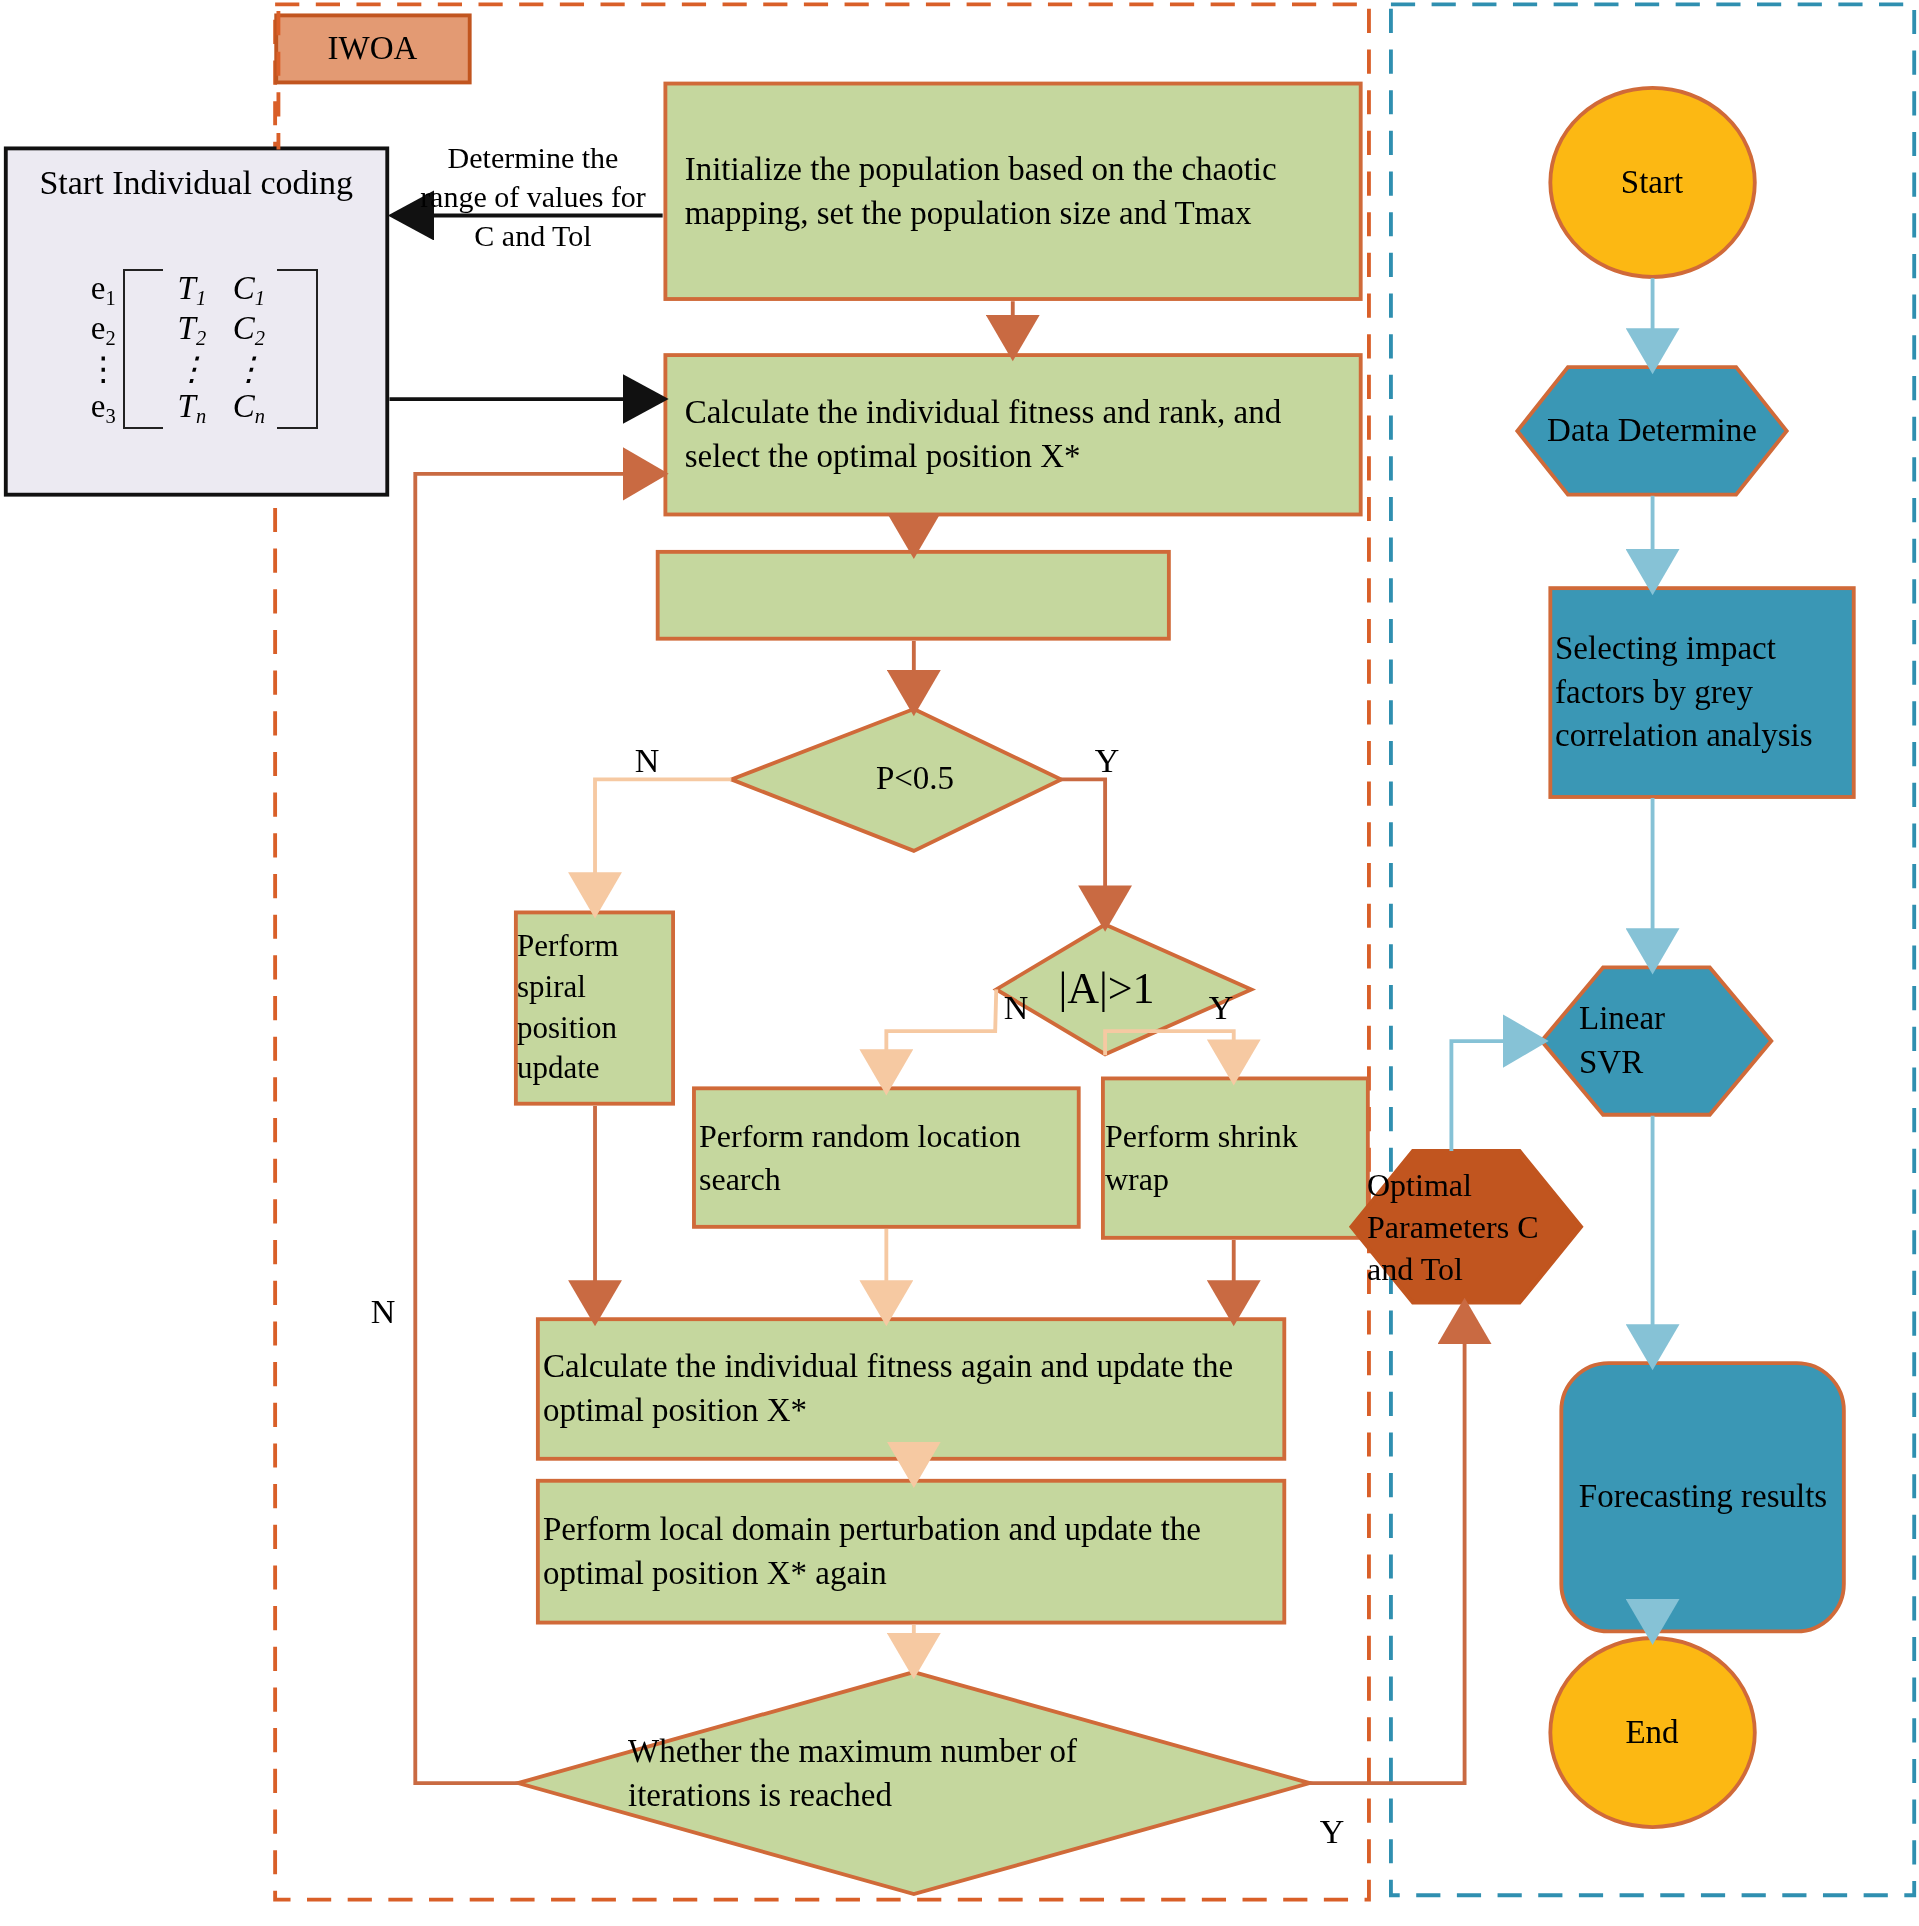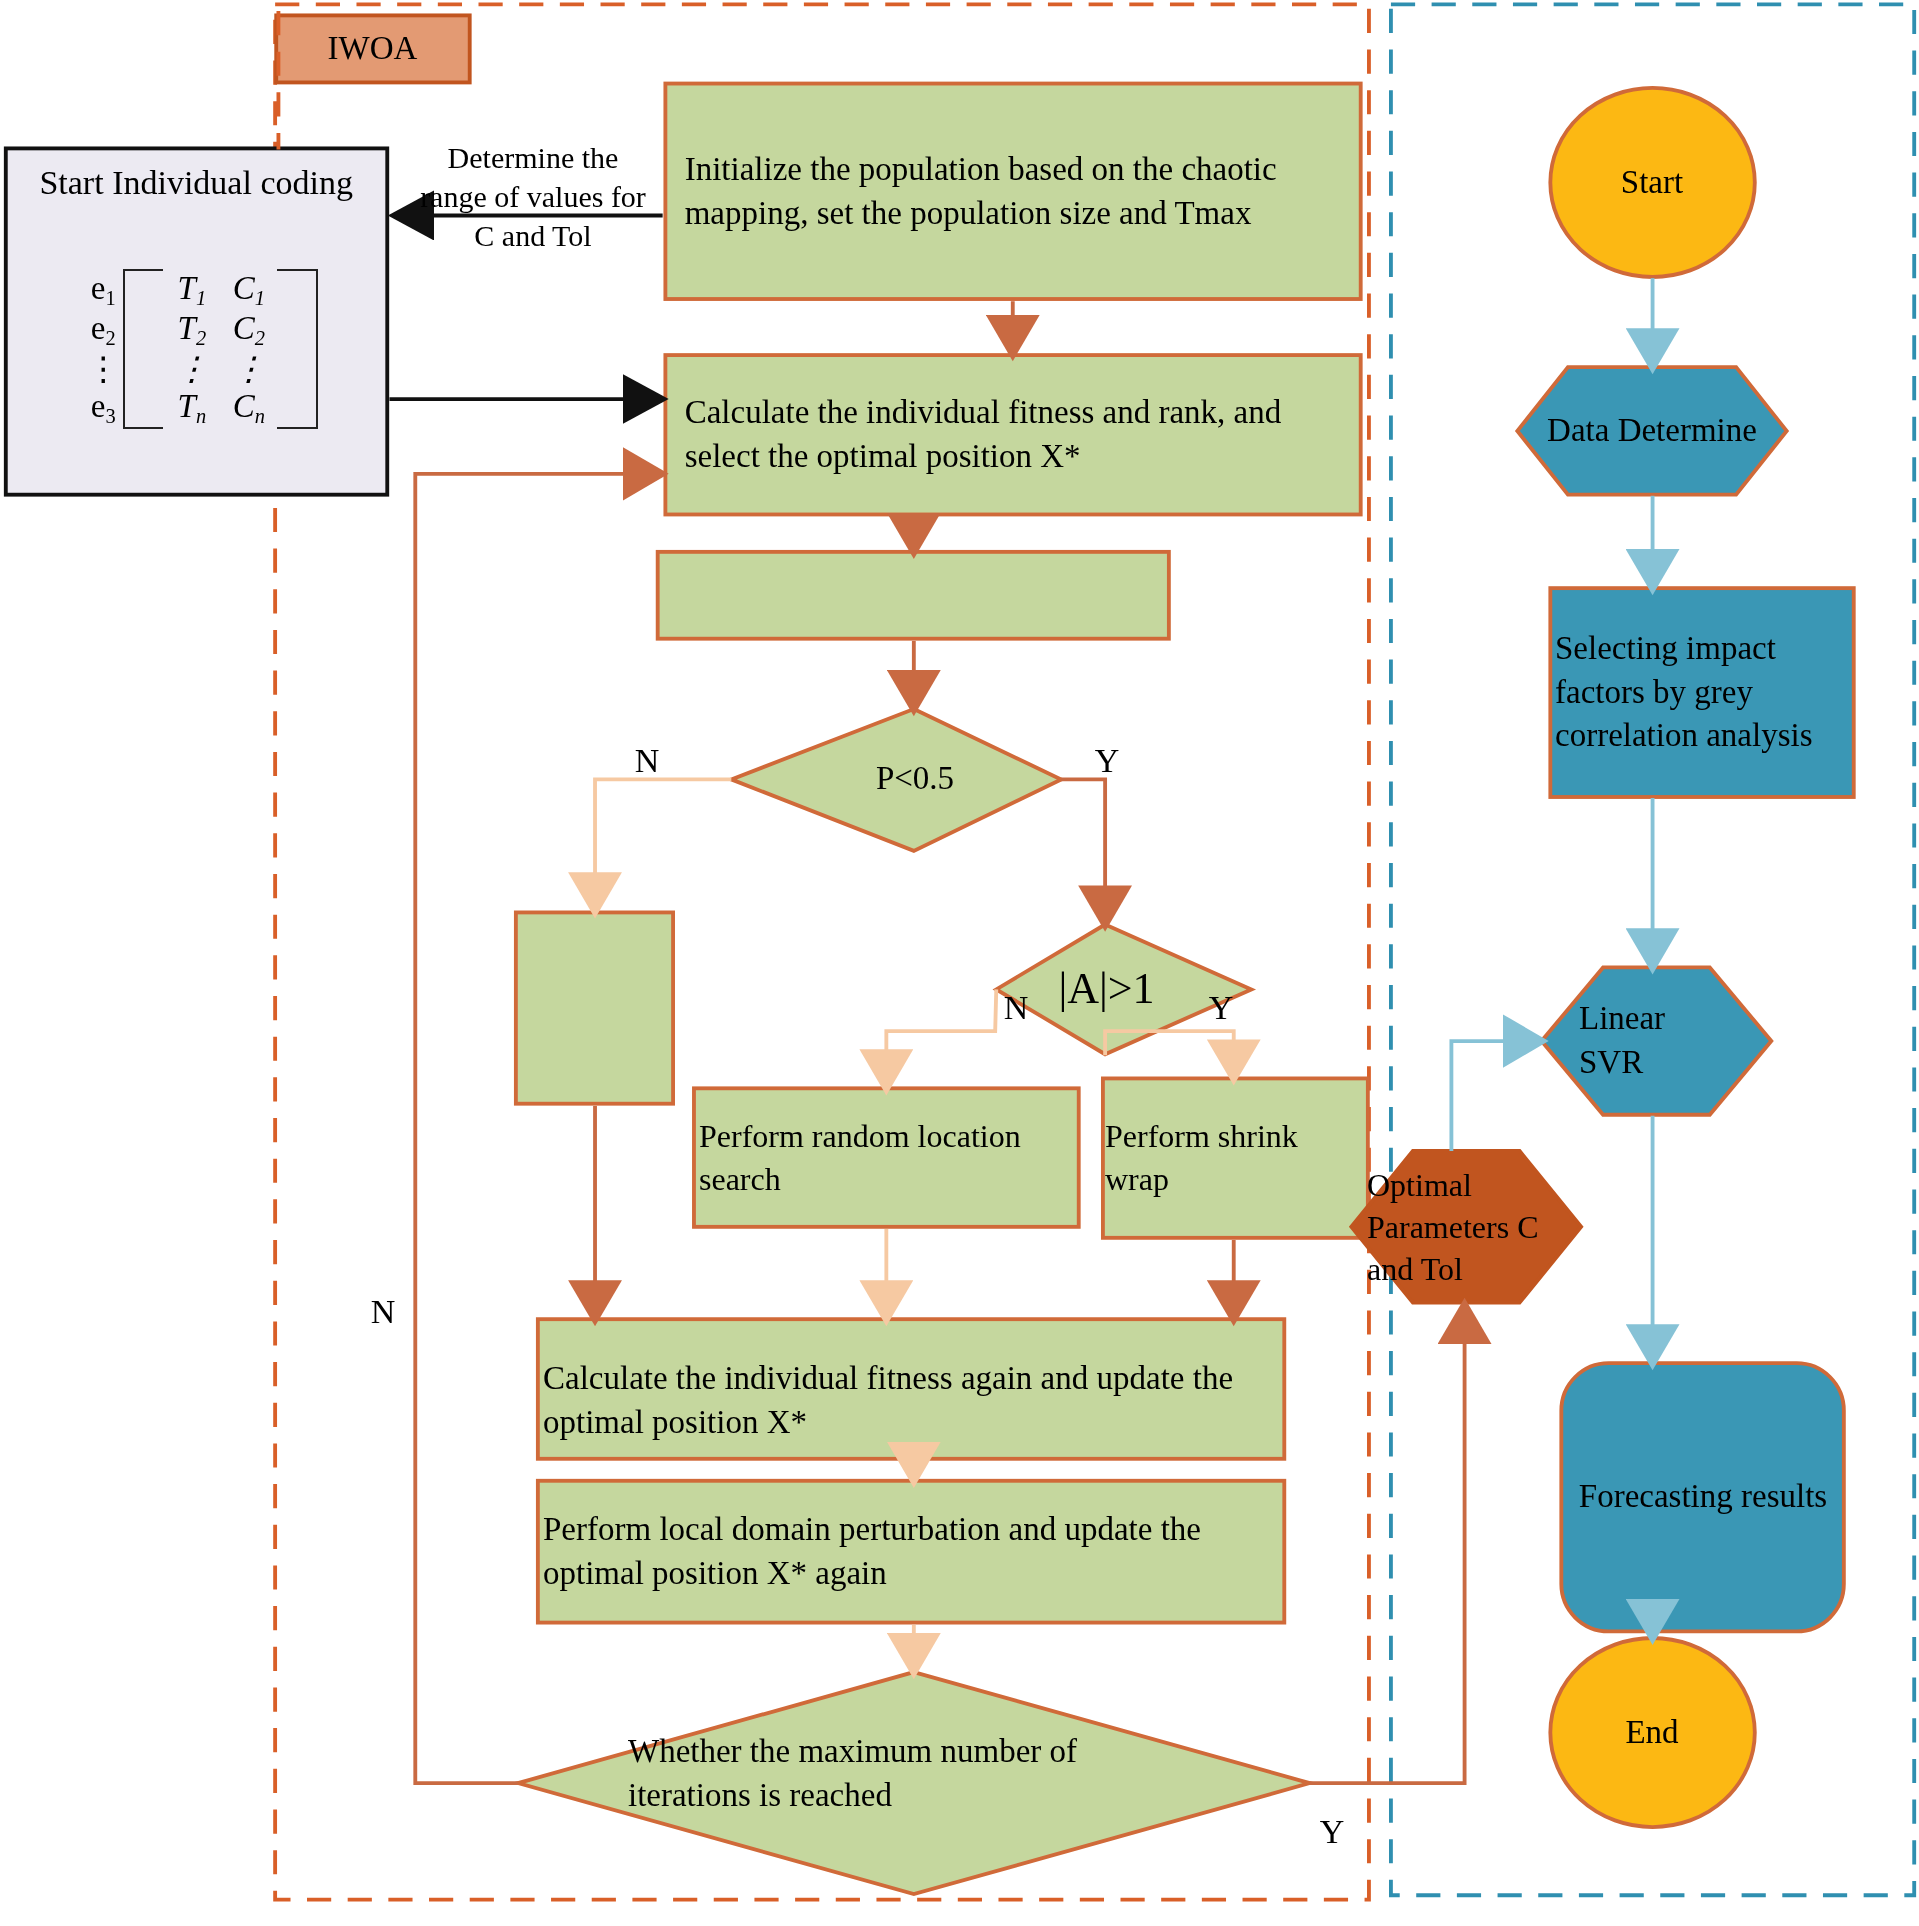--- a/index.html
+++ b/index.html
@@ -172,28 +172,29 @@
 
 <div class="lbl" style="left:412px;top:141px;width:242px;height:110px;font-size:30px;">Determine the range of values for C and Tol</div>
 
 <div class="node-text" style="left:677px;top:84px;width:671px;height:215px;font-size:33px;padding:0 7.7px;">Initialize the population based on the chaotic mapping, set the population size and Tmax</div>
 
 <div class="node-text" style="left:677px;top:355px;width:671px;height:159px;font-size:33px;padding:0 7.7px;">Calculate the individual fitness and rank, and select the optimal position X*</div>
 
 
 <div class="node-text" style="left:797px;top:746px;width:236px;height:66px;font-size:33px;">P&lt;0.5</div>
 
+<div class="node-text" style="left:517px;top:912px;width:155px;height:191px;font-size:31px;">Perform spiral position update</div>
 
 <div class="node-text" style="left:1024px;top:961px;width:165px;height:57px;font-size:44px;">|A|&gt;1</div>
 
 <div class="node-text" style="left:699px;top:1088px;width:374px;height:139px;font-size:32px;">Perform random location search</div>
 
 <div class="node-text" style="left:1105px;top:1078px;width:261px;height:159px;font-size:32px;">Perform shrink wrap</div>
 
-<div class="node-text" style="left:543px;top:1319px;width:735px;height:140px;font-size:33px;margin-top:12px;">Calculate the individual fitness again and update the optimal position X*</div>
+<div class="node-text" style="left:543px;top:1319px;width:735px;height:140px;font-size:33px;">Calculate the individual fitness again and update the optimal position X*</div>
 
 <div class="node-text" style="left:543px;top:1481px;width:735px;height:142px;font-size:33px;">Perform local domain perturbation and update the optimal position X* again</div>
 
 <div class="node-text" style="left:628px;top:1719px;width:572px;height:110px;font-size:33px;">Whether the maximum number of iterations is reached</div>
 
 <div class="node-text" style="left:1550px;top:144px;width:204px;height:77px;font-size:33px;">Start</div>
 
 <div class="node-text" style="left:1534px;top:379px;width:236px;height:103px;font-size:33px;">Data Determine</div>
 
 <div class="node-text" style="left:1555px;top:588px;width:295px;height:209px;font-size:33px;">Selecting impact factors by grey correlation analysis</div>

